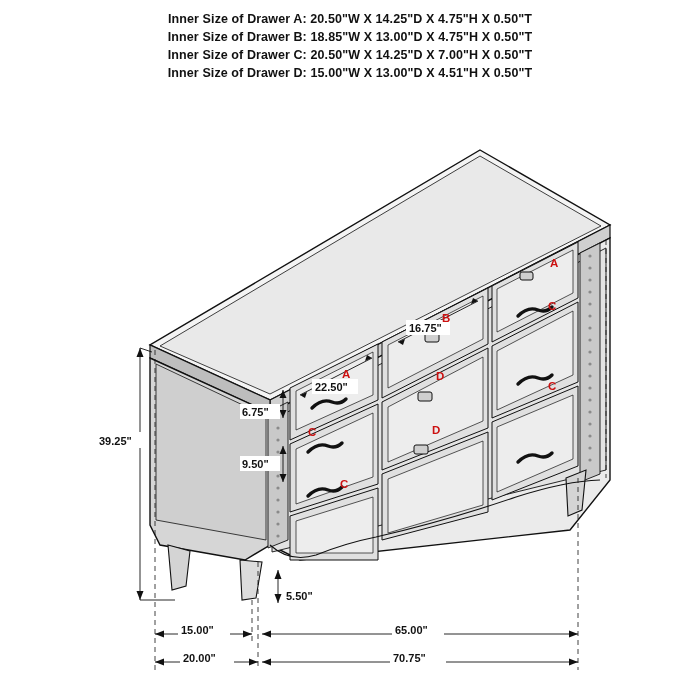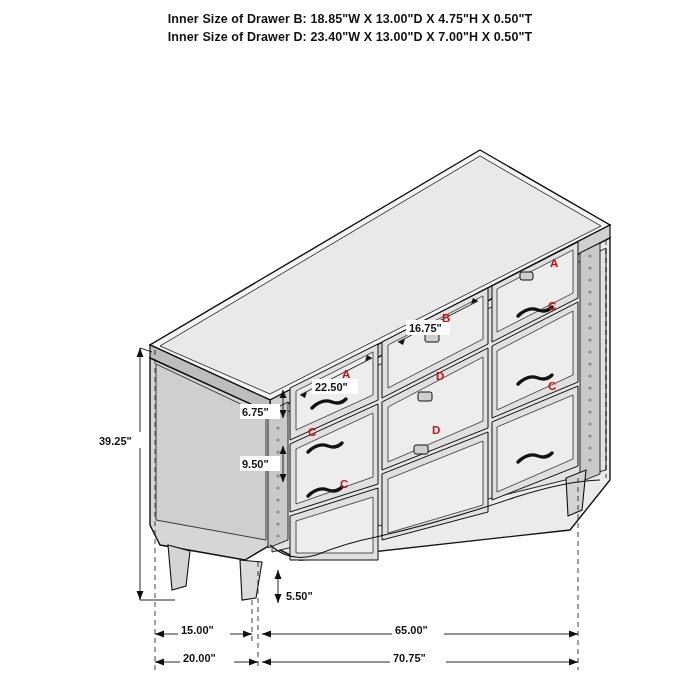--- a/index.html
+++ b/index.html
@@ -49,22 +49,24 @@
     font-weight: bold;
     fill: #cc1111;
   }
 </style>
 </head>
 <body>
 
 <div id="page">
 
   <div class="spec-block">
+    <div class="spec-line">Inner Size of Drawer A: 20.50"W X 14.25"D X 4.75"H X 0.50"T</div>
     <div class="spec-line">Inner Size of Drawer B: 18.85"W X 13.00"D X 4.75"H X 0.50"T</div>
-    <div class="spec-line">Inner Size of Drawer D: 23.40"W X 13.00"D X 7.00"H X 0.50"T</div>
+    <div class="spec-line">Inner Size of Drawer C: 20.50"W X 14.25"D X 7.00"H X 0.50"T</div>
+    <div class="spec-line">Inner Size of Drawer D: 15.00"W X 13.00"D X 4.51"H X 0.50"T</div>
   </div>
 
   <svg class="drawing" viewBox="0 0 700 700">
 
     <g>
       <polygon points="480,150 610,225 270,400 150,345" fill="#f4f4f4" stroke="#111111" stroke-width="1.4"></polygon>
       <polygon points="480,156 601,226 270,394 160,346" fill="#e9e9e9" stroke="#111111" stroke-width="0.8"></polygon>
 
       <polygon points="610,225 610,238 270,413 270,400" fill="#d0d0d0" stroke="#111111" stroke-width="1.2"></polygon>
       <polygon points="150,345 150,358 270,413 270,400" fill="#bdbdbd" stroke="#111111" stroke-width="1.2"></polygon>

